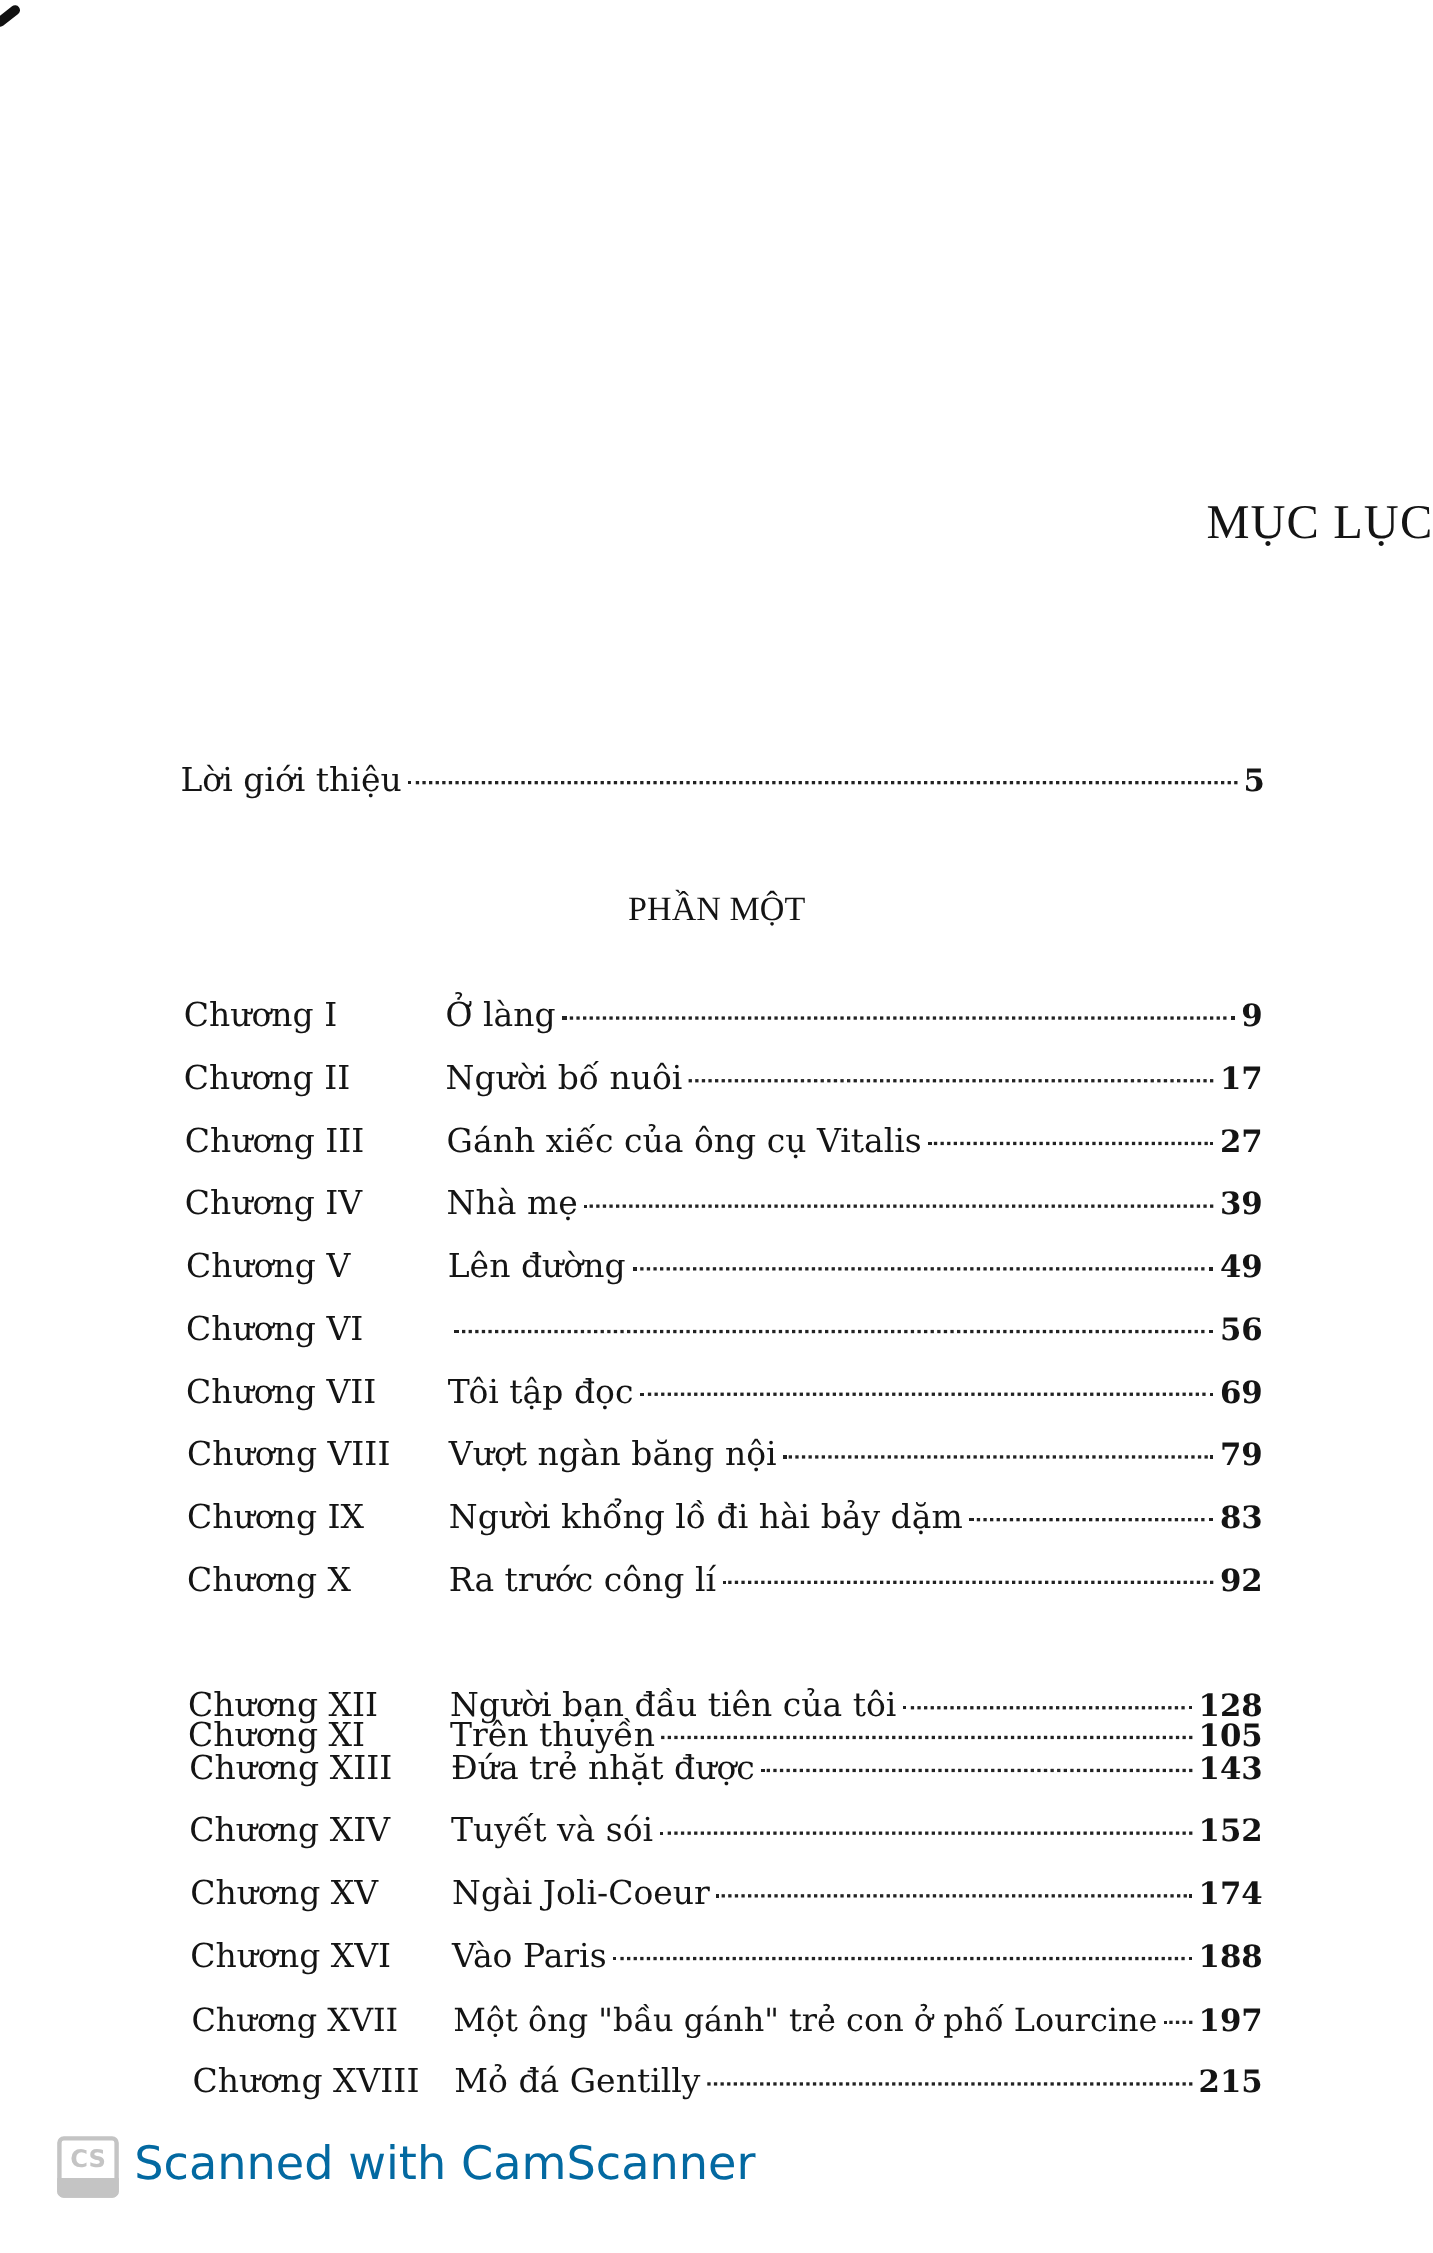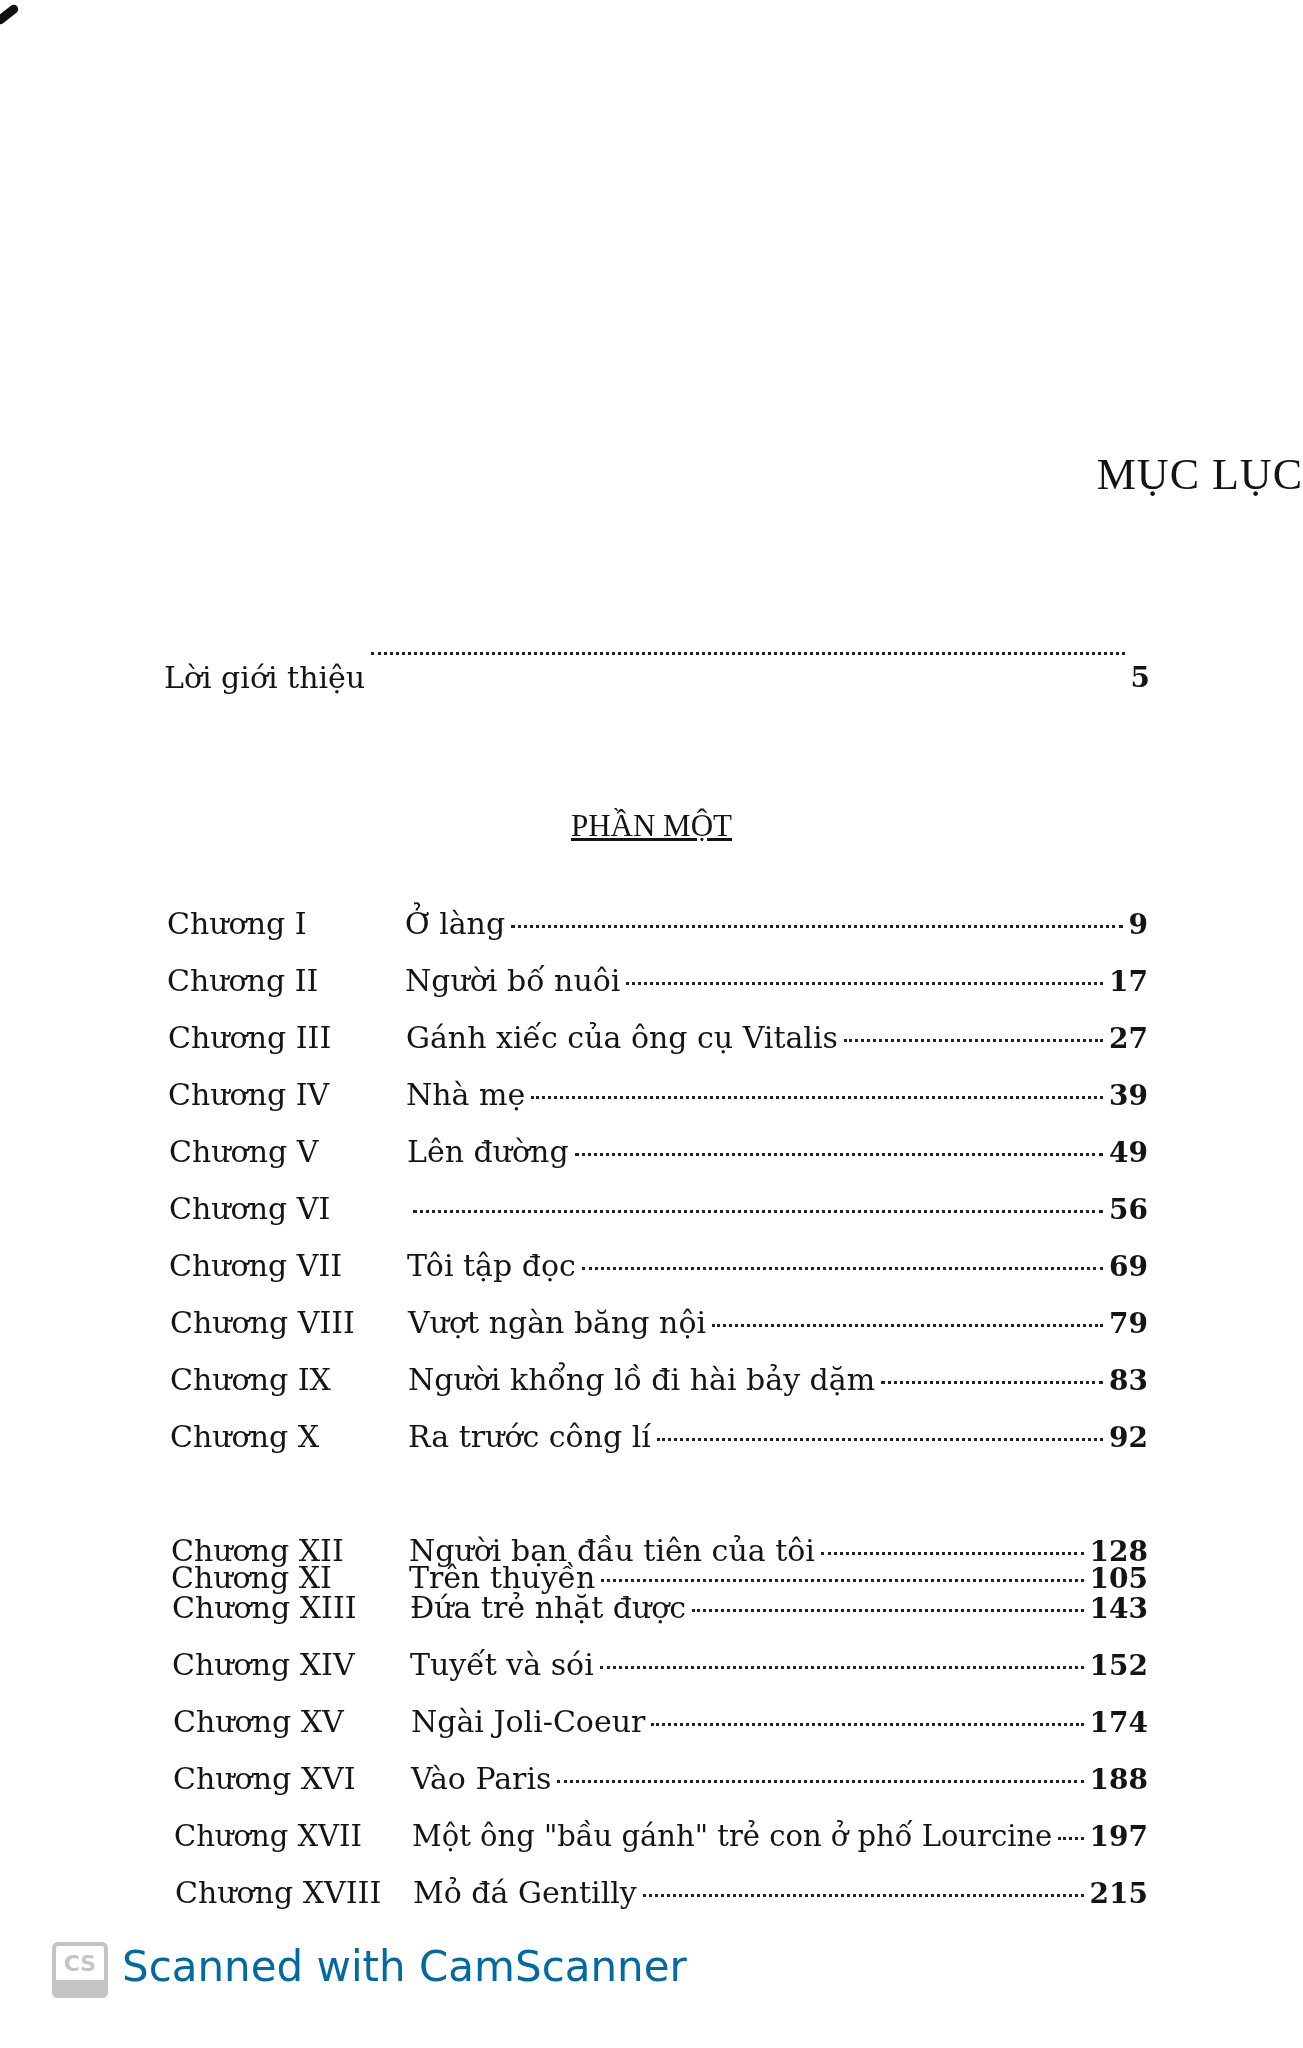--- a/index.html
+++ b/index.html
@@ -22,24 +22,24 @@
     font-size: 30px; line-height: 40px; white-space: nowrap;
   }
   .toc-row .chap { width: 238px; flex: 0 0 auto; }
   .toc-row .name { flex: 0 0 auto; }
   .toc-row .leader {
     flex: 1 1 auto; overflow: hidden; margin: 0 6px;
     border-bottom: 3px dotted #222; height: 0; transform: translateY(-6px);
     align-self: baseline;
   }
   .toc-row .page { flex: 0 0 auto; font-weight: bold; font-size: 28px; }
-  .intro { position: absolute; left: 164px; top: 658px; width: 986px; align-items: center; }
+  .intro { position: absolute; left: 164px; top: 690px; width: 986px; }
   .section-head {
     position: absolute; top: 808px; left: 0; width: 1303px; text-align: center;
-    font-family: "Liberation Serif", "DejaVu Serif", serif; font-size: 31px; text-decoration: underline;
+    font-family: "Liberation Serif", "DejaVu Serif", serif; font-size: 31px;
   }
   .watermark {
     position: absolute; left: 52px; top: 1942px; display: flex; 
     color: #c4c4c4;
   }
   .cs-logo {
     width: 56px; height: 56px; border: 4px solid #c4c4c4; border-radius: 6px;
     box-sizing: border-box; position: relative; font-family: "DejaVu Sans", sans-serif;
     font-weight: bold; font-size: 22px; color: #c4c4c4; text-align: center; line-height: 36px;
   }

